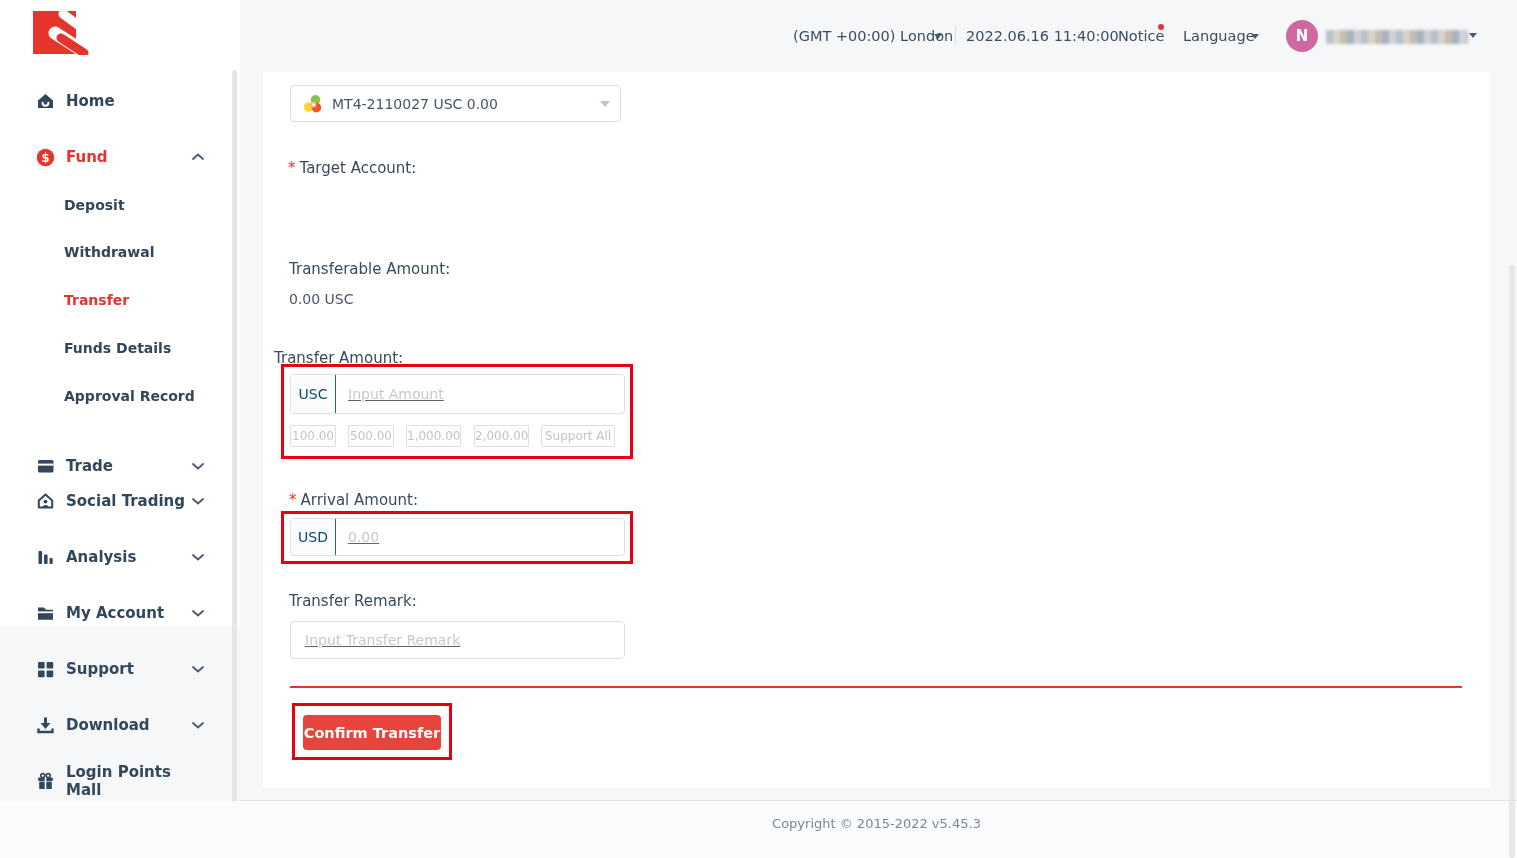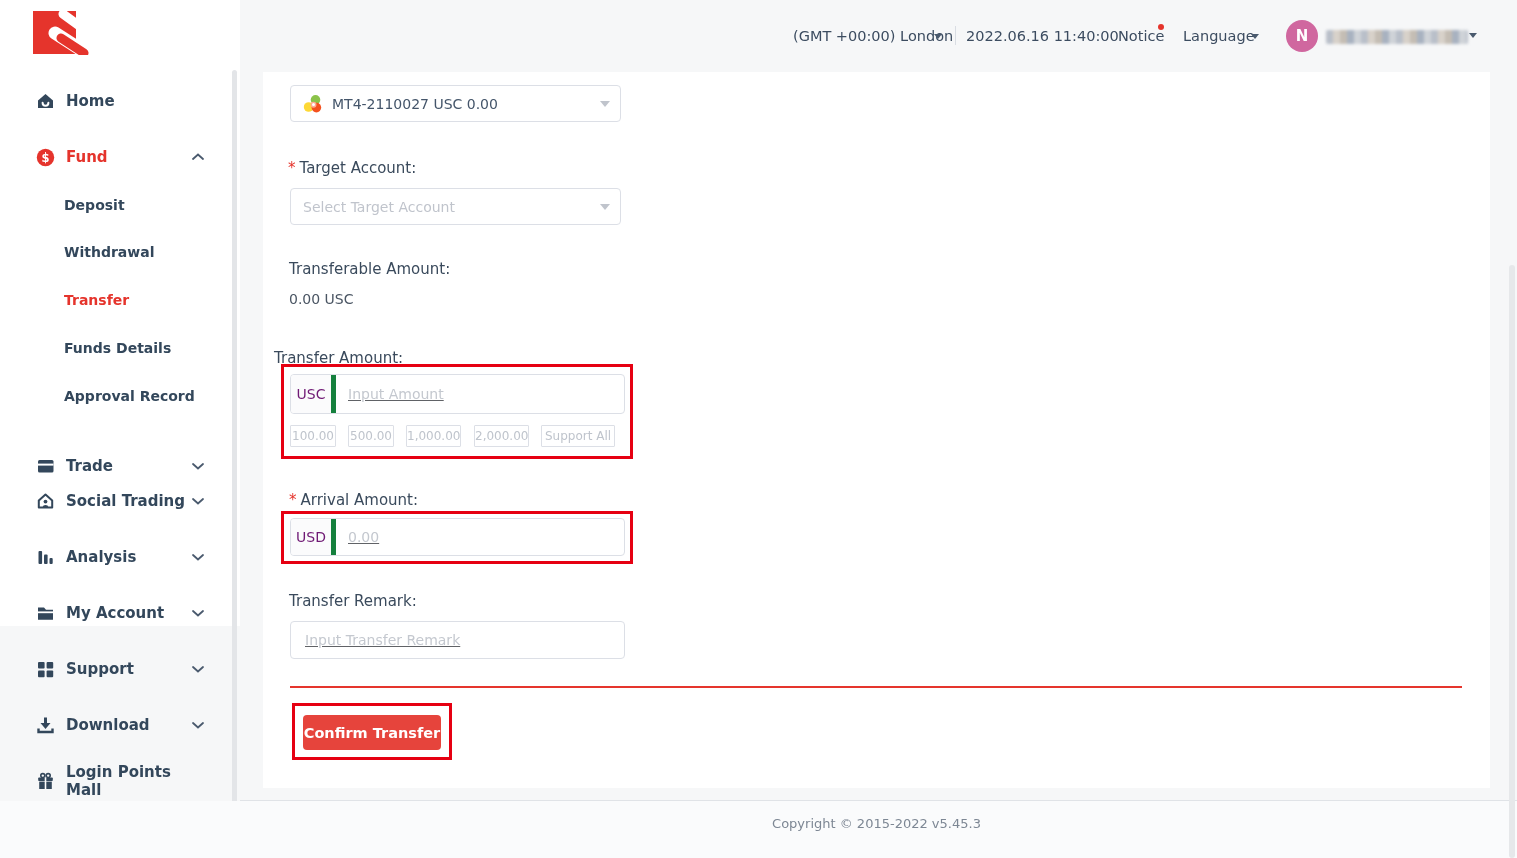--- a/index.html
+++ b/index.html
@@ -36,22 +36,22 @@
   .form-label { position:absolute; font-size:15px; color:#3a4a5c; white-space:nowrap; }
   .req { color:#e5342c; margin-right:4px; }
   .value-text { position:absolute; font-size:14px; color:#4a5563; }
   .select-box { position:absolute; width:331px; height:37px; border:1px solid #dcdfe6; border-radius:4px;
                 background:#fff; display:flex; align-items:center; padding:0 30px 0 12px; cursor:pointer; }
   .select-box .sel-text { font-size:14px; color:#44556a; }
   .select-box .sel-text.ph { color:#c0c4cc; }
   .select-box .caret.light { right:10px; top:15px; }
   .mt4-ico { margin-right:9px; display:flex; }
   .input-group { position:absolute; width:335px; border:1px solid #dcdfe6; border-radius:4px; background:#fff; display:flex; overflow:hidden; }
-  .ig-prefix { width:45px; display:flex; align-items:center; justify-content:center; font-size:14px; color:#701a75;
-               border-right:5px solid #15803d; background:#fbfbfc; }
+  .ig-prefix { width:45px; display:flex; align-items:center; justify-content:center; font-size:14px; color:#0c4a6e;
+               border-right:1px solid #15803d; background:#fbfbfc; }
   .input-group input, .text-input { border:none; outline:none; flex:1; font-size:14px; color:#606266; padding:0 12px;
                font-family:inherit; background:transparent;text-decoration:underline; }
   .input-group input::placeholder, .text-input::placeholder { color:#c4c8cf; }
   .text-input { position:absolute; width:335px; height:38px; border:1px solid #dcdfe6; border-radius:4px; padding:0 14px; }
   .qbtn { position:absolute; top:425px; height:22px; border:1px solid #dcdfe6; border-radius:1px; background:#fff;
           color:#bfc4cc; font-size:12px; font-family:inherit; cursor:pointer; padding:0; line-height:20px; }
   .anno { position:absolute; border:3px solid #e60012; pointer-events:none; }
   .red-hr { position:absolute; left:290px; top:686px; width:1172px; border-top:2px solid #e5352d; }
   .confirm-btn { position:absolute; left:303px; top:715px; width:138px; height:35px; background:#e6443c; border:none;
                  border-radius:4px; color:#fff; font-size:14.5px; font-weight:700; font-family:inherit; cursor:pointer; }
@@ -265,24 +265,20 @@
           <circle cx="10.5" cy="10.6" r="1.5" fill="#fff"></circle>
         </svg>
     </span>
     <span class="sel-text">MT4-2110027 USC 0.00</span>
     <span class="caret light"></span>
   </div>
 
   <div class="form-label" style="left:288px; top:159px;">
     <span class="req">*</span><span>Target Account:</span>
   </div>
-  <div class="select-box" style="left:290px; top:188px;">
-    <span class="sel-text ph">Select Target Account</span>
-    <span class="caret light"></span>
-  </div>
 
   <div class="form-label" style="left:289px; top:260px;"><span>Transferable Amount:</span></div>
   <div class="value-text" style="left:289px; top:291px;">0.00 USC</div>
 
   <div class="form-label" style="left:274px; top:349px;"><span>Transfer Amount:</span></div>
   <div class="input-group" style="left:290px; top:374px; height:40px;">
     <span class="ig-prefix">USC</span>
     <input type="text" placeholder="Input Amount" style="">
   </div>
   <button class="qbtn" style="left:290px; width:46px;">100.00</button>

